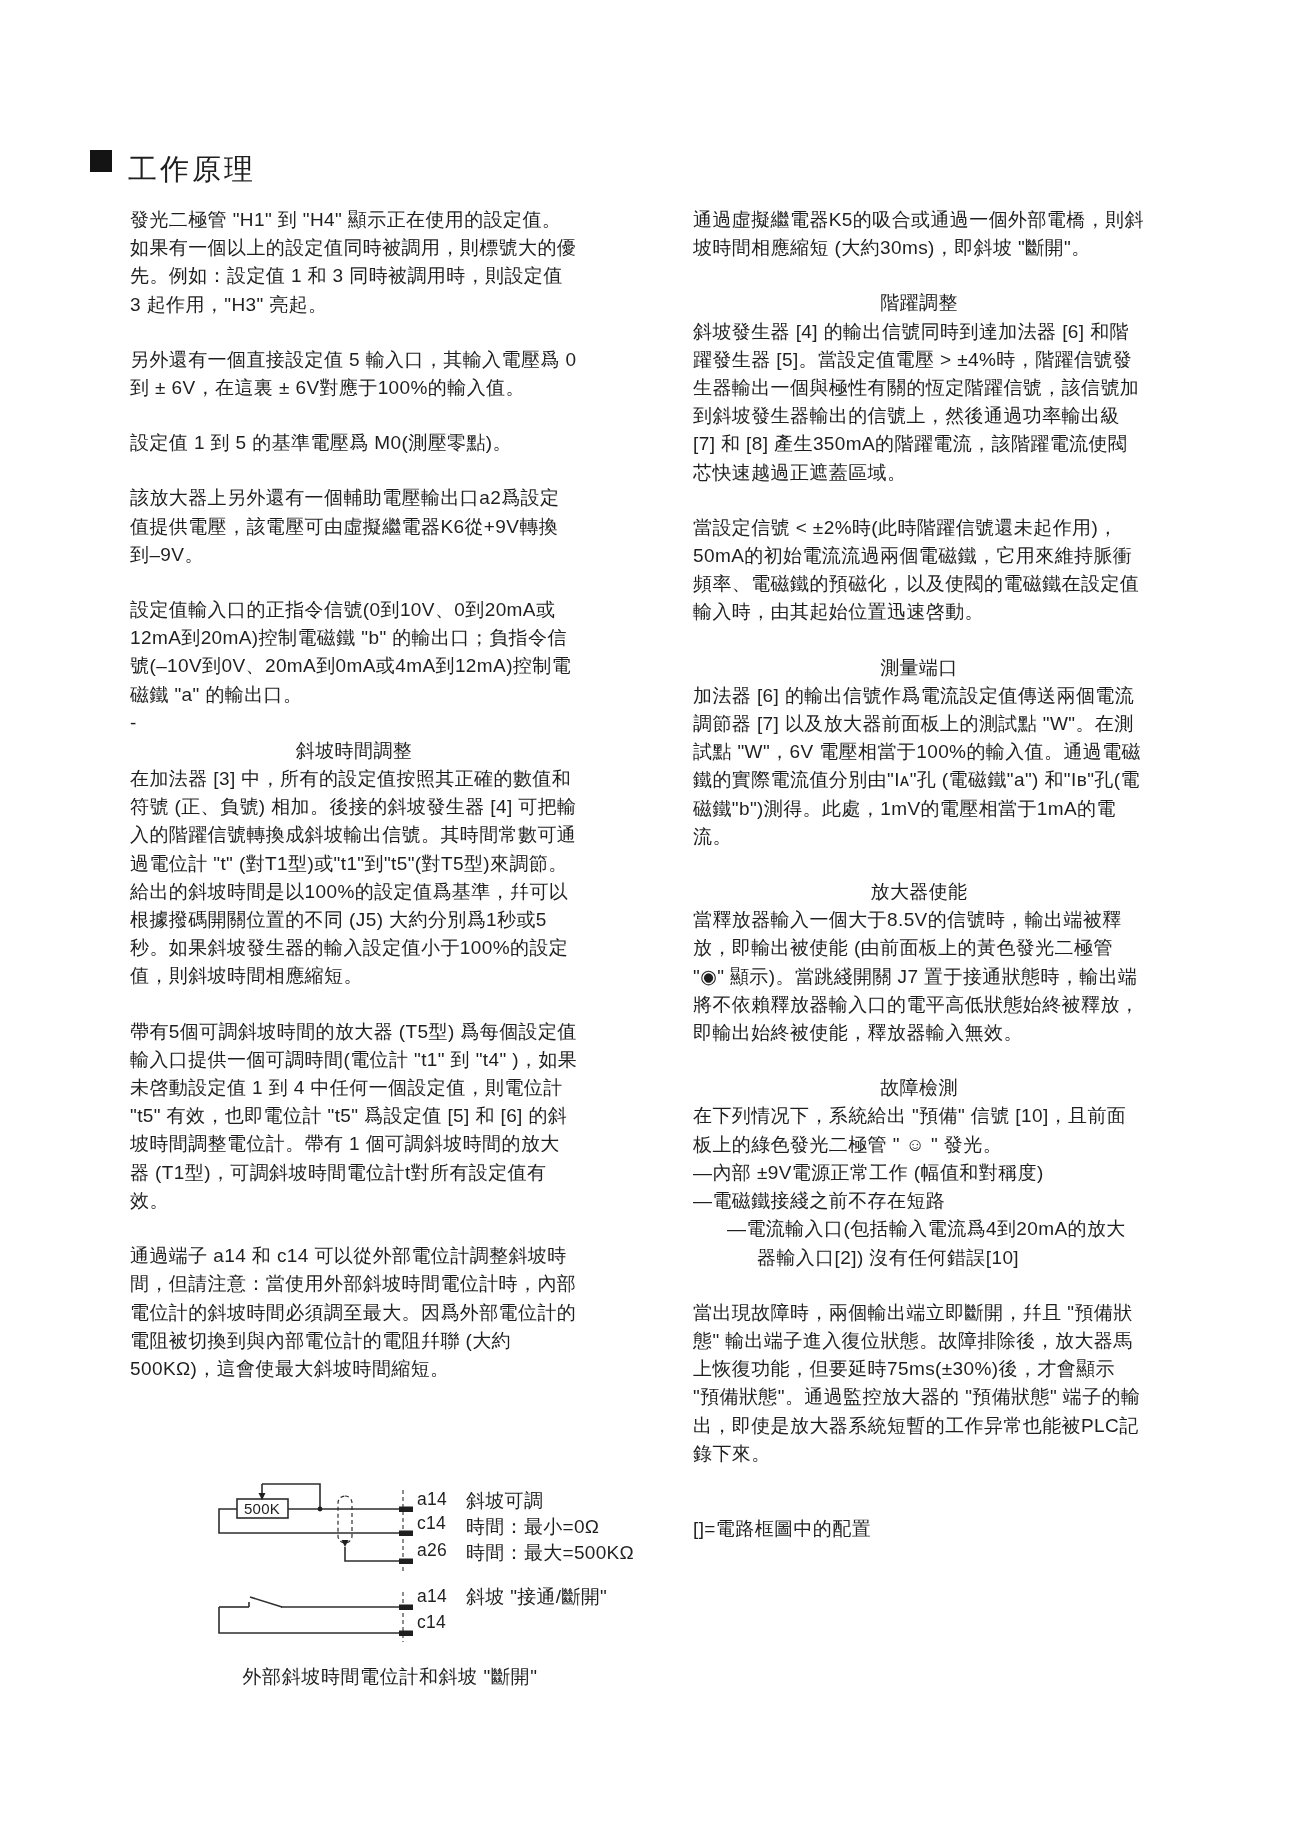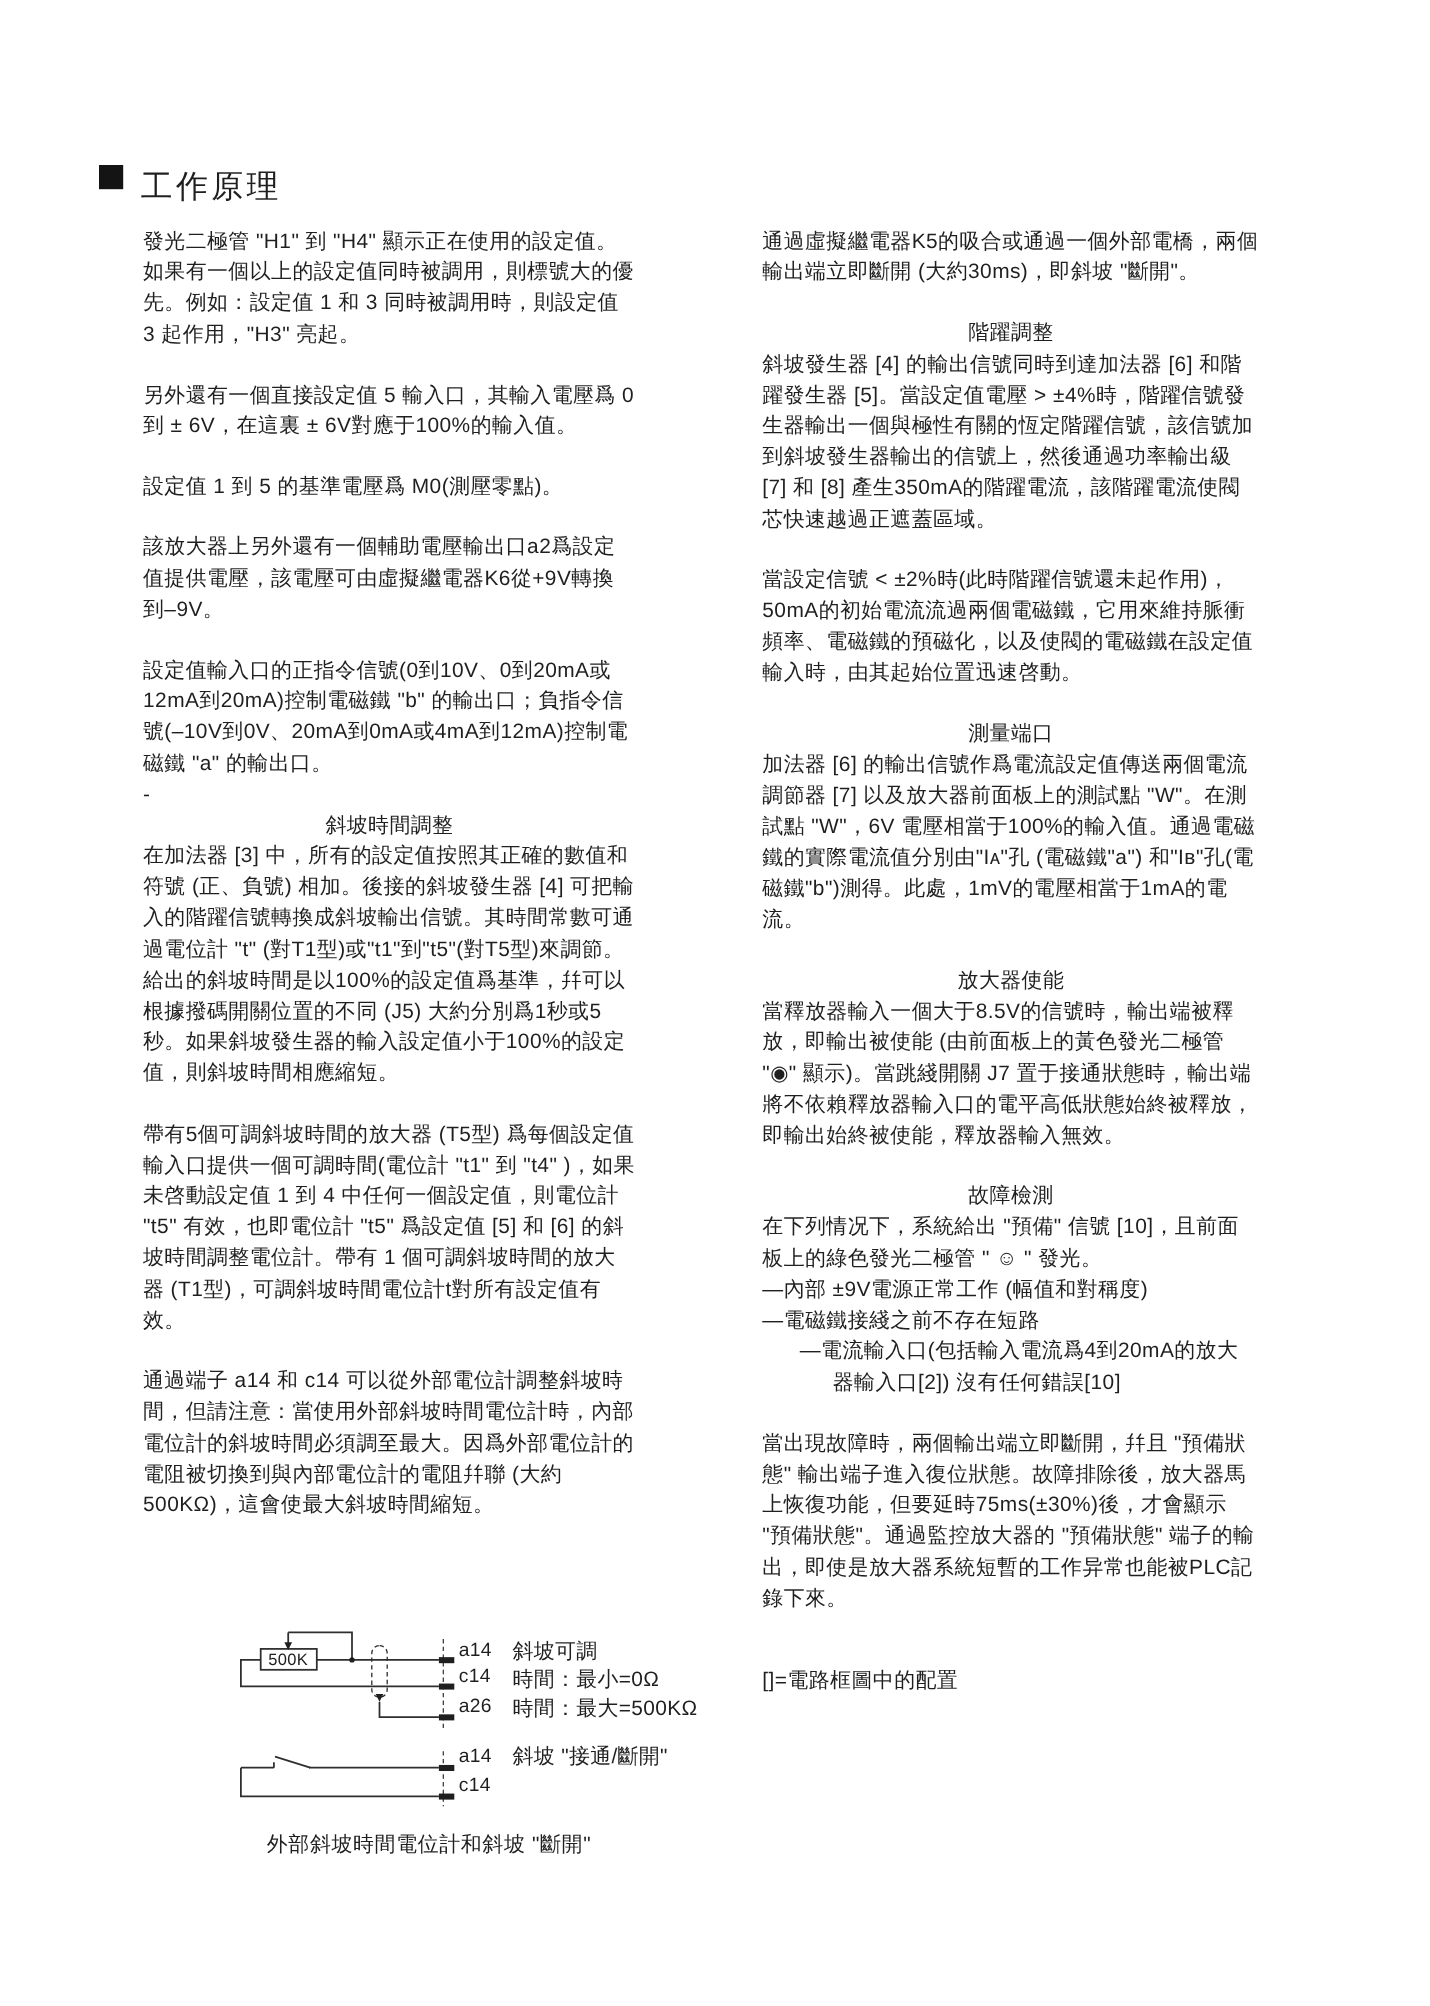--- a/index.html
+++ b/index.html
@@ -53,21 +53,21 @@
     <p>該放大器上另外還有一個輔助電壓輸出口a2爲設定值提供電壓，該電壓可由虛擬繼電器K6從+9V轉換到–9V。</p>
     <p class="mb0">設定值輸入口的正指令信號(0到10V、0到20mA或12mA到20mA)控制電磁鐵 "b" 的輸出口；負指令信號(–10V到0V、20mA到0mA或4mA到12mA)控制電磁鐵 "a" 的輸出口。</p>
     <p class="dashline">-</p>
     <p class="h mb0">斜坡時間調整</p>
     <p>在加法器 [3] 中，所有的設定值按照其正確的數值和符號 (正、負號) 相加。後接的斜坡發生器 [4] 可把輸入的階躍信號轉換成斜坡輸出信號。其時間常數可通過電位計 "t" (對T1型)或"t1"到"t5"(對T5型)來調節。給出的斜坡時間是以100%的設定值爲基準，幷可以根據撥碼開關位置的不同 (J5) 大約分別爲1秒或5秒。如果斜坡發生器的輸入設定值小于100%的設定值，則斜坡時間相應縮短。</p>
     <p>帶有5個可調斜坡時間的放大器 (T5型) 爲每個設定值輸入口提供一個可調時間(電位計 "t1" 到 "t4" )，如果未啓動設定值 1 到 4 中任何一個設定值，則電位計 "t5" 有效，也即電位計 "t5" 爲設定值 [5] 和 [6] 的斜坡時間調整電位計。帶有 1 個可調斜坡時間的放大器 (T1型)，可調斜坡時間電位計t對所有設定值有效。</p>
     <p>通過端子 a14 和 c14 可以從外部電位計調整斜坡時間，但請注意：當使用外部斜坡時間電位計時，內部電位計的斜坡時間必須調至最大。因爲外部電位計的電阻被切換到與內部電位計的電阻幷聯 (大約500KΩ)，這會使最大斜坡時間縮短。</p>
   </div>
 
   <div class="col col-right">
-    <p>通過虛擬繼電器K5的吸合或通過一個外部電橋，兩個輸出端立即斷開 (大約30ms)，即斜坡 "斷開"。</p>
+    <p>通過虛擬繼電器K5的吸合或通過一個外部電橋，則斜坡時間相應縮短 (大約30ms)，即斜坡 "斷開"。</p>
     <p class="h mb0">階躍調整</p>
     <p>斜坡發生器 [4] 的輸出信號同時到達加法器 [6] 和階躍發生器 [5]。當設定值電壓 &gt; ±4%時，階躍信號發生器輸出一個與極性有關的恆定階躍信號，該信號加到斜坡發生器輸出的信號上，然後通過功率輸出級 [7] 和 [8] 產生350mA的階躍電流，該階躍電流使閥芯快速越過正遮蓋區域。</p>
     <p>當設定信號 &lt; ±2%時(此時階躍信號還未起作用)，50mA的初始電流流過兩個電磁鐵，它用來維持脈衝頻率、電磁鐵的預磁化，以及使閥的電磁鐵在設定值輸入時，由其起始位置迅速啓動。</p>
     <p class="h mb0">測量端口</p>
     <p>加法器 [6] 的輸出信號作爲電流設定值傳送兩個電流調節器 [7] 以及放大器前面板上的測試點 "W"。在測試點 "W"，6V 電壓相當于100%的輸入值。通過電磁鐵的實際電流值分別由"Iᴀ"孔 (電磁鐵"a") 和"Iʙ"孔(電磁鐵"b")測得。此處，1mV的電壓相當于1mA的電流。</p>
     <p class="h mb0">放大器使能</p>
     <p><span>當釋放器輸入一個大于8.5V的信號時，輸出端被釋放，即輸出被使能 (由前面板上的黃色發光二極管 "</span><span class="led">◉</span><span>" 顯示)。當跳綫開關 J7 置于接通狀態時，輸出端將不依賴釋放器輸入口的電平高低狀態始終被釋放，即輸出始終被使能，釋放器輸入無效。</span></p>
     <p class="h mb0">故障檢測</p>
     <p class="mb0"><span>在下列情况下，系統給出 "預備" 信號 [10]，且前面板上的綠色發光二極管 " </span><span class="led">☺</span><span> " 發光。</span></p>
     <div>

